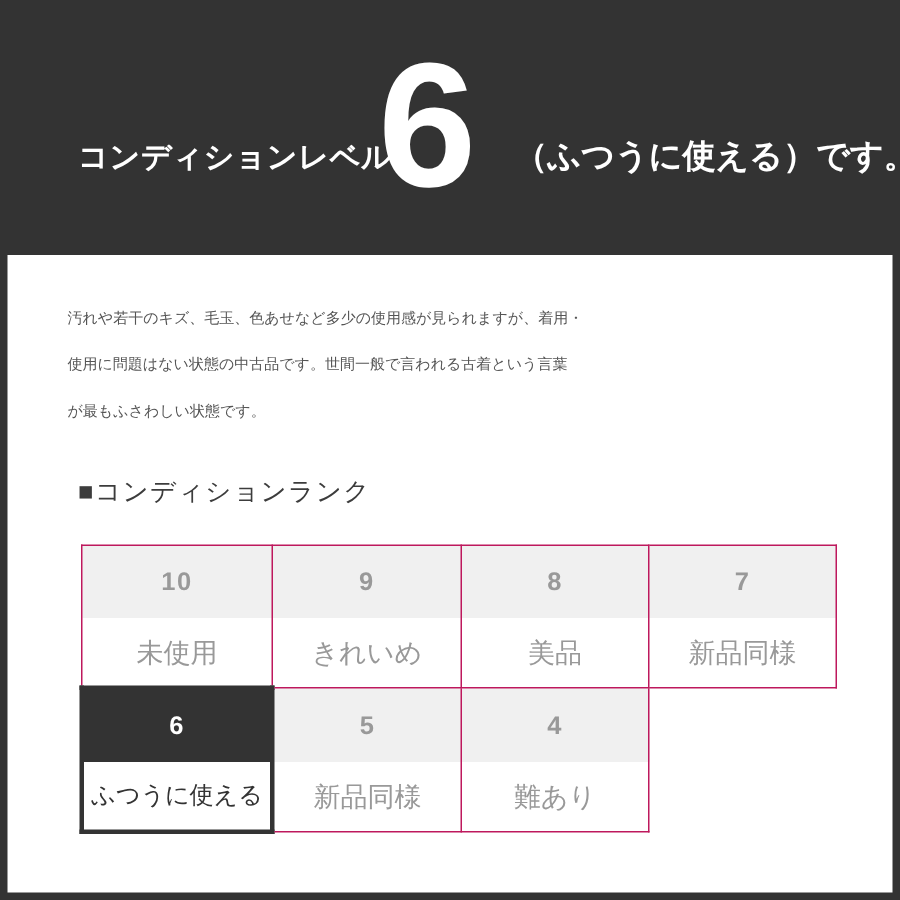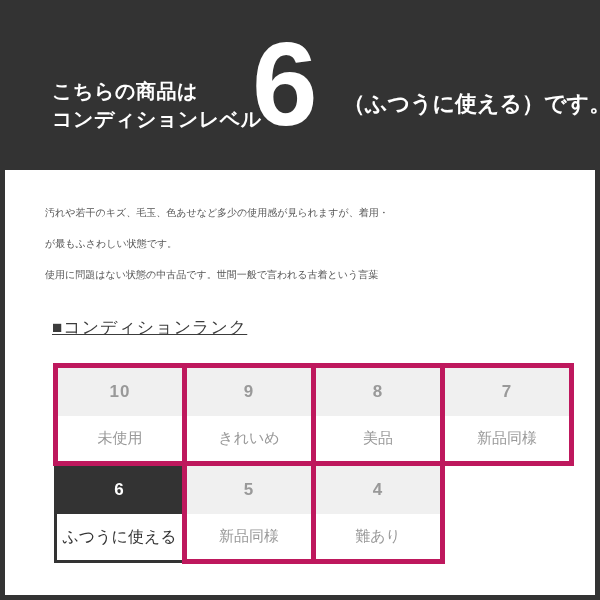--- a/index.html
+++ b/index.html
@@ -34,55 +34,53 @@
   }
   .desc {
     position: absolute; left: 40px; top: 27px; width: 525px;
     color: #555555; font-size: 10px; line-height: 31px; margin: 0;
   }
   .desc .line { display: block; white-space: nowrap; }
   .rank-heading {
     position: absolute; left: 47px; top: 146px; margin: 0;
     color: #3c3c3c; font-size: 17px; font-weight: normal; letter-spacing: 1px;
     white-space: nowrap;
-    text-decoration: underline;
   }
 
   
   .rank-table {
     position: absolute; left: 48px; top: 193px;
     border-collapse: collapse; table-layout: fixed;
   }
   .rank-table td {
     width: 124px; text-align: center; vertical-align: middle;
-    border: 5px solid #be185d; padding: 0;
+    border: 1px solid #be185d; padding: 0;
   }
   tr.num-row td    { background: #f0f0f0; color: #999999; font-size: 17px; font-weight: bold; border-bottom: none; height: 48px; letter-spacing: 1px; }
-  tr.label-row td  { background: #ffffff; color: #999999; font-size: 15px; border-top: none; height: 45px; }
+  tr.label-row td  { background: #ffffff; color: #999999; font-size: 18px; border-top: none; height: 45px; }
   td.selected-num  { background: #333333 !important; color: #ffffff !important; border: 3px solid #333333 !important; border-bottom: none !important; }
   td.selected-label{ color: #333333 !important; font-size: 16px !important; border: 3px solid #333333 !important; border-top: none !important; }
   td.empty { border: none !important; background: transparent !important; }
 </style>
 </head>
 <body>
 
 <div class="banner">
   <div class="intro">
-    <div>こちらの商品は</div>
     <div>コンディションレベル</div>
   </div>
   <div class="big-number">6</div>
   <div class="suffix">（ふつうに使える）です。</div>
 </div>
 
 <div class="panel">
   <p class="desc">
     <span class="line">汚れや若干のキズ、毛玉、色あせなど多少の使用感が見られますが、着用・</span>
+    <span class="line">使用に問題はない状態の中古品です。世間一般で言われる古着という言葉</span>
     <span class="line">が最もふさわしい状態です。</span>
-    <span class="line">使用に問題はない状態の中古品です。世間一般で言われる古着という言葉</span>
   </p>
 
   <h2 class="rank-heading">■コンディションランク</h2>
 
   <table class="rank-table">
     <tbody>
         <tr class="num-row">
       <td>10</td>
       <td>9</td>
       <td>8</td>

